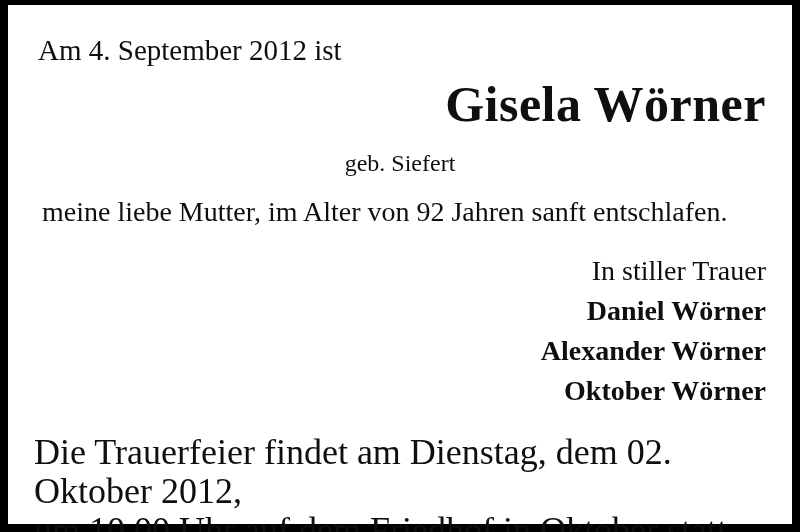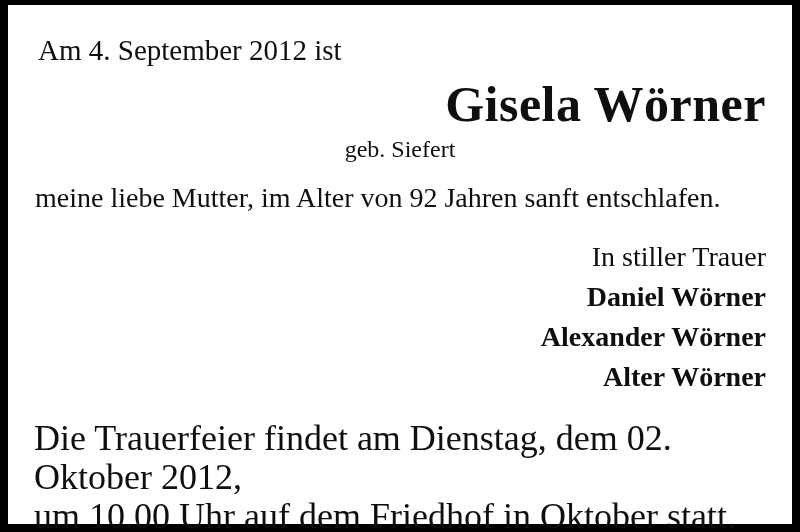--- a/index.html
+++ b/index.html
@@ -34,27 +34,27 @@
     font-size: 50px;
     font-weight: 700;
     text-align: right;
     letter-spacing: 0.5px;
     margin: 8px 0 0 0;
     line-height: 1.15;
   }
   .birth-name {
     font-size: 24px;
     text-align: center;
-    margin: 2px 0 0 0;
+    margin: 16px 0 0 0;
     line-height: 1.2;
   }
   .announcement-line {
     font-size: 28px;
     line-height: 1.2;
-    margin: 17px 0 0 1px;
+    margin: 17px 0 0 8px;
   }
   .mourners-block {
     margin: 22px 0 0 474px;
     font-size: 28px;
     line-height: 40px;
     text-align: right;
   }
   .mourner-name {
     font-weight: 700;
   }
@@ -74,21 +74,21 @@
   <h1 class="deceased-name">Gisela Wörner</h1>
 
   <p class="birth-name">geb. Siefert</p>
 
   <p class="announcement-line">meine liebe Mutter, im Alter von 92 Jahren sanft entschlafen.</p>
 
   <div class="mourners-block">
     <div class="mourning-heading">In stiller Trauer</div>
     <div class="mourner-name">Daniel Wörner</div>
     <div class="mourner-name">Alexander Wörner</div>
-    <div class="mourner-name">Alter Wörner</div>
+    <div class="mourner-name">Oktober Wörner</div>
   </div>
 
   <div class="funeral-block">
     <div>Die Trauerfeier findet am Dienstag, dem 02. Oktober 2012,</div>
     <div>um 10.00 Uhr auf dem Friedhof in Oktober statt.</div>
   </div>
 
 </div>
 
 </body></html>

